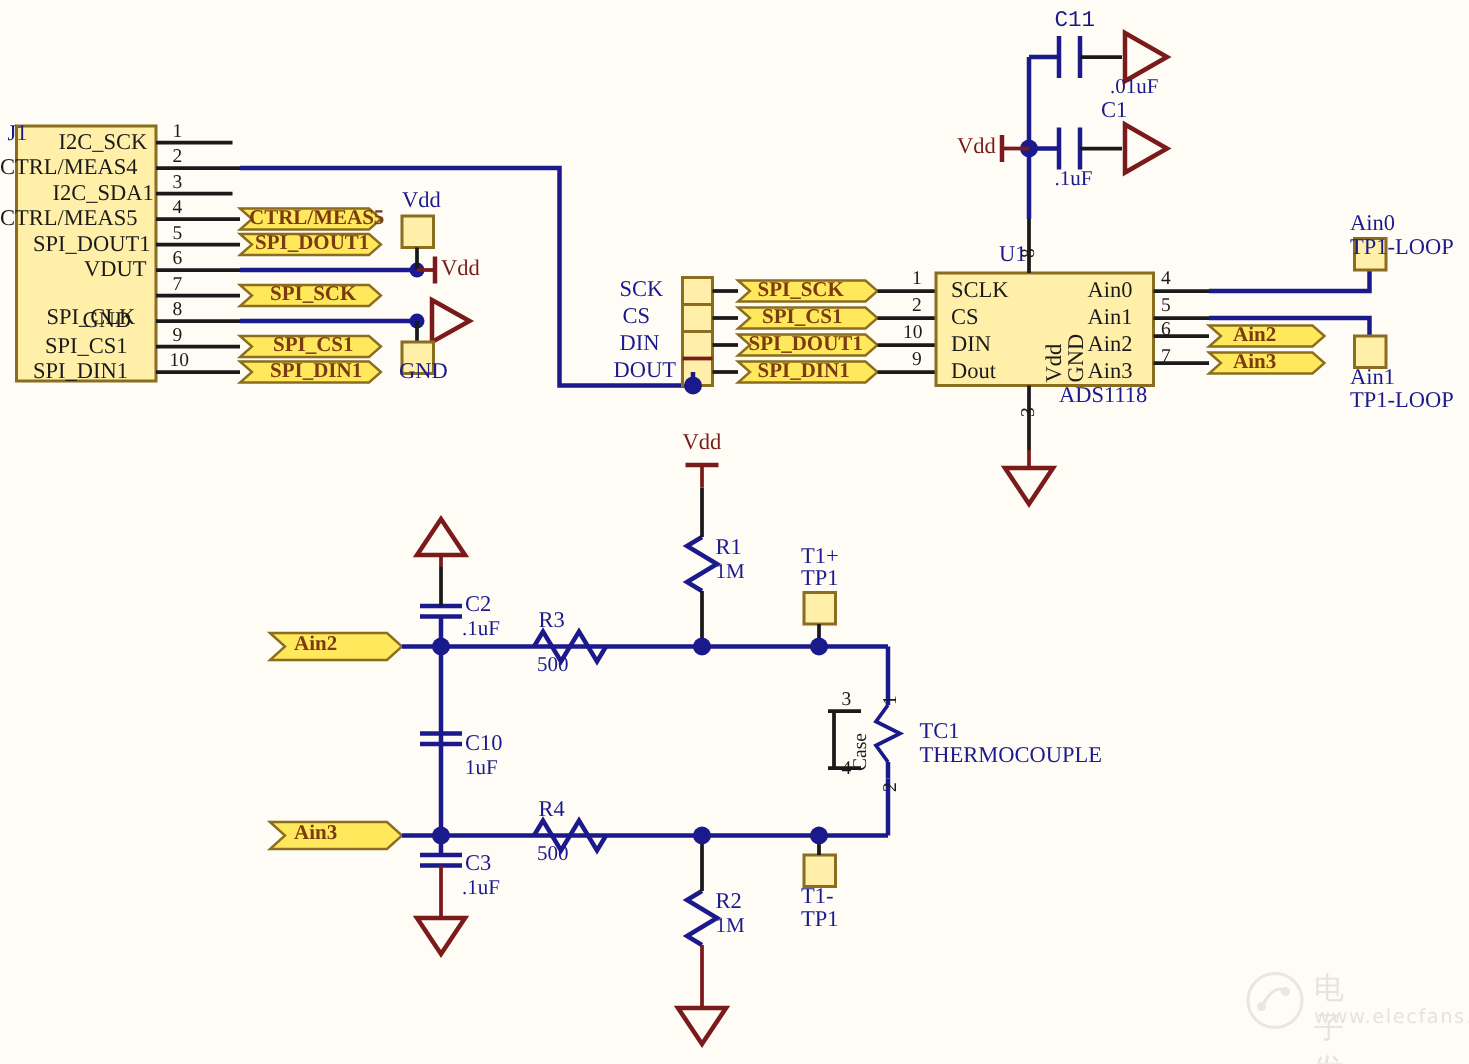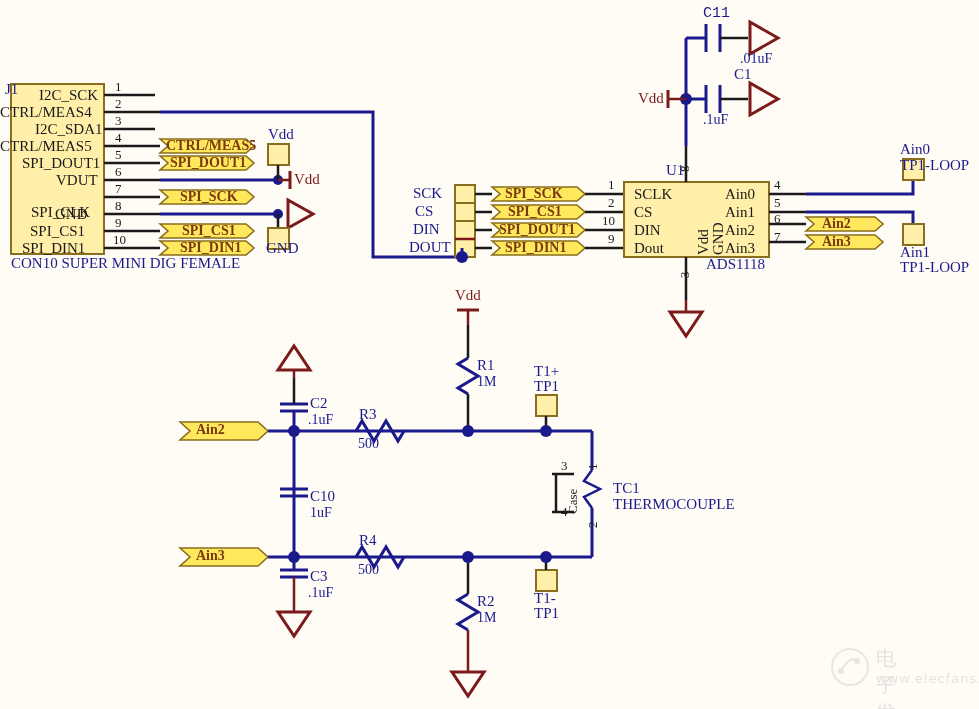--- a/index.html
+++ b/index.html
@@ -320,21 +320,20 @@
 <div class="lbl pinnum" style="left:115px;top:97px;">2</div>
 <div class="lbl pinnum" style="left:115px;top:114px;">3</div>
 <div class="lbl pinnum" style="left:115px;top:131px;">4</div>
 <div class="lbl pinnum" style="left:115px;top:148px;">5</div>
 <div class="lbl pinnum" style="left:115px;top:165px;">6</div>
 <div class="lbl pinnum" style="left:115px;top:182px;">7</div>
 <div class="lbl pinnum" style="left:115px;top:199px;">8</div>
 <div class="lbl pinnum" style="left:115px;top:216px;">9</div>
 <div class="lbl pinnum" style="left:113px;top:233px;">10</div>
 
-<div class="lbl desig" style="left:11px;top:256px;">CON10 SUPER MINI DIG FEMALE</div>
 
 <div class="lbl netlbl" style="left:166px;top:139px;">CTRL/MEAS5</div>
 <div class="lbl netlbl" style="left:170px;top:156px;">SPI_DOUT1</div>
 <div class="lbl netlbl" style="left:180px;top:190px;">SPI_SCK</div>
 <div class="lbl netlbl" style="left:182px;top:224px;">SPI_CS1</div>
 <div class="lbl netlbl" style="left:180px;top:241px;">SPI_DIN1</div>
 
 <div class="lbl blue" style="left:268px;top:127px;">Vdd</div>
 <div class="lbl pwr" style="left:294px;top:172px;">Vdd</div>
 <div class="lbl blue" style="left:266px;top:241px;">GND</div>

